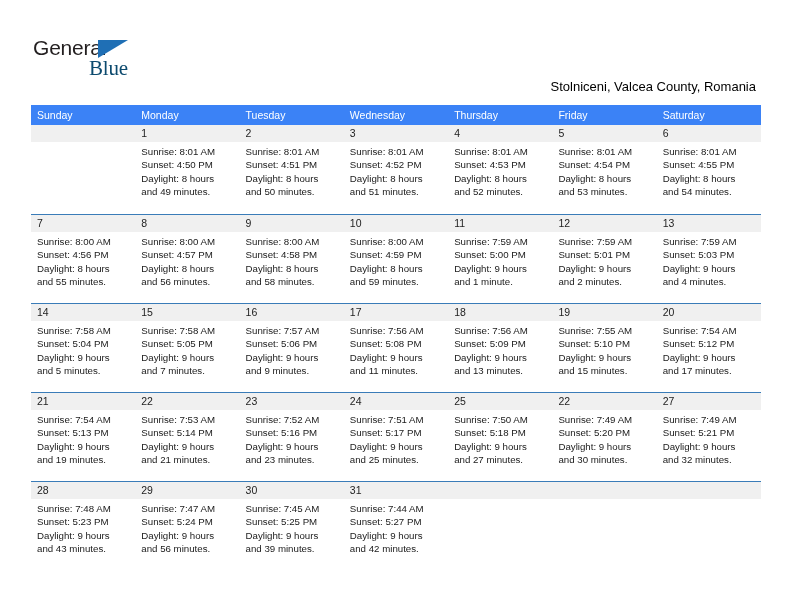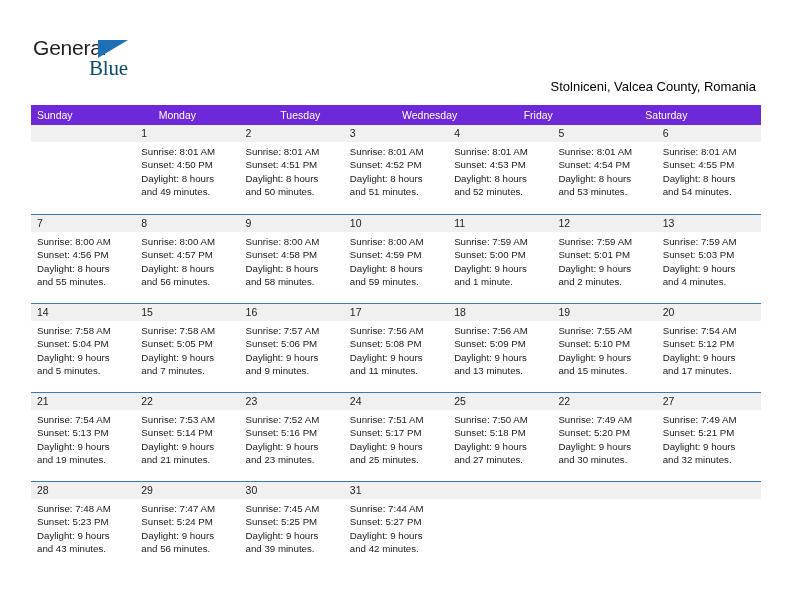--- a/index.html
+++ b/index.html
@@ -84,21 +84,21 @@
 
   
   .calendar {
     position: absolute;
     left: 31px;
     top: 105px;
     width: 730px;
   }
   .weekdays {
     display: flex;
-    background: #6d28d9;
+    background: #3b82f6;
     height: 20px;
   }
   .weekday {
     flex: 1 1 0;
     color: #ffffff;
     font-size: 10.5px;
     line-height: 20px;
     padding-left: 6px;
     box-sizing: border-box;
     white-space: nowrap;
@@ -155,20 +155,21 @@
     </div>
     <div class="subtitle">Stolniceni, Valcea County, Romania</div>
   </div>
 
   <div class="calendar">
     <div class="weekdays" id="weekday-row">
         <div class="weekday">Sunday</div>
         <div class="weekday">Monday</div>
         <div class="weekday">Tuesday</div>
         <div class="weekday">Wednesday</div>
+        <div class="weekday">Thursday</div>
         <div class="weekday">Friday</div>
         <div class="weekday">Saturday</div>
       </div>
     <div id="weeks-container">
         <div class="week">
           <div class="day empty">
             <div class="day-band">
               <div class="day-num"></div>
             </div>
             <div class="day-body">

